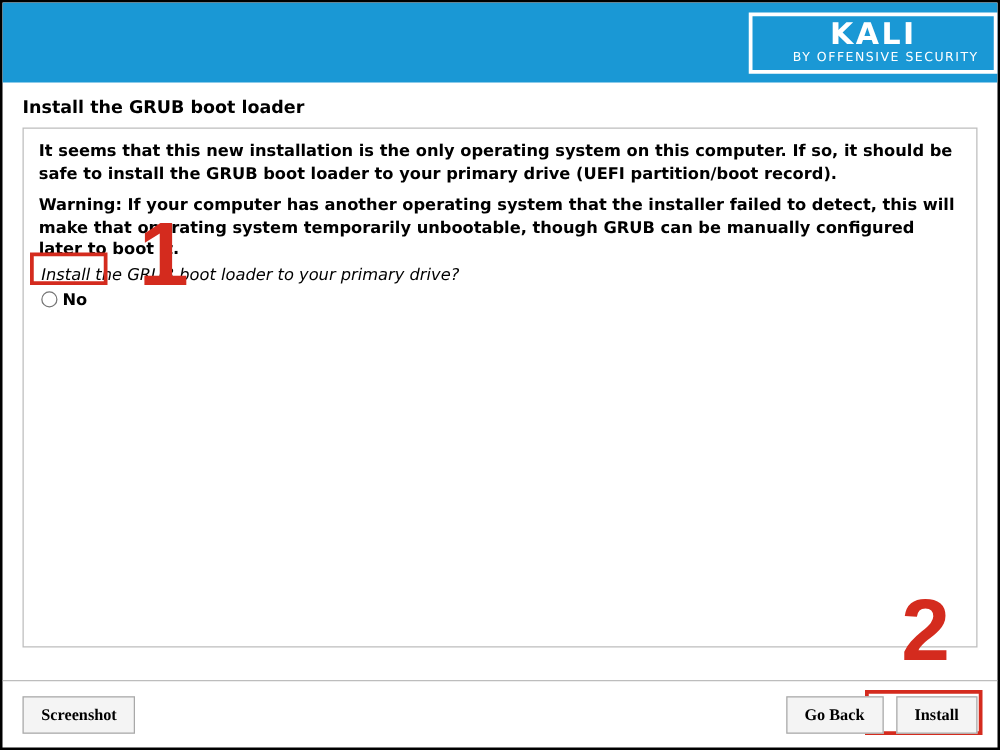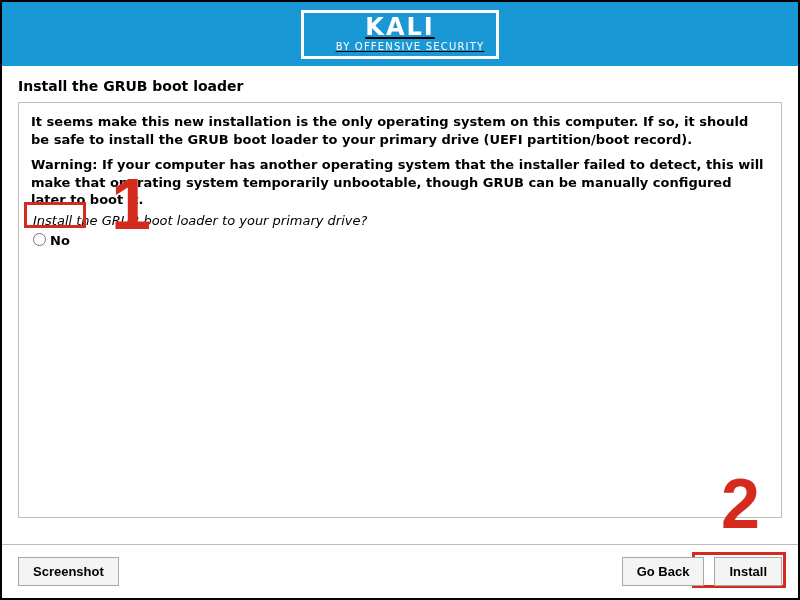--- a/index.html
+++ b/index.html
@@ -4,22 +4,21 @@
   <style>
     * { box-sizing: border-box; margin: 0; padding: 0; }
     html, body { width: 800px; height: 600px; overflow: hidden; font-family: "DejaVu Sans", Arial, sans-serif; }
     body { background: #fff; border: 2px solid #000; position: relative; }
 
     .header {
       background: #1a98d5;
       height: 64px;
       display: flex;
       align-items: center;
-      justify-content: center;
-      text-decoration: underline;
+      justify-content: flex-end;
     }
     .logo-box {
       border: 3px solid #fff;
       padding: 2px 12px 4px 12px;
       display: flex;
       flex-direction: column;
       align-items: center;
     }
     .logo-main {
       color: #fff;
@@ -126,39 +125,39 @@
       align-items: center;
       padding: 0 16px;
     }
     .btn {
       background: #f4f4f4;
       border: 1px solid #a8a8a8;
       font-size: 13px;
       font-weight: 700;
       padding: 6px 14px;
       cursor: pointer;
-      font-family: Liberation Sans, sans-serif;
+      font-family: Liberation Serif, serif;
     }
     .footer-spacer { flex: 1; }
     .btn + .btn { margin-left: 10px; }
   </style>
 </head>
 <body>
 
 <div class="header">
   <div class="logo-box">
     <div class="logo-main">KALI</div>
     <div class="logo-sub">BY OFFENSIVE SECURITY</div>
   </div>
 </div>
 
 <div class="page-title">Install the GRUB boot loader</div>
 
 <div class="content-box">
-  <p class="intro-para">It seems make this new installation is the only operating system on this computer. If so, it should be safe to install the GRUB boot loader to your primary drive (UEFI partition/boot record).</p>
+  <p class="intro-para">It seems that this new installation is the only operating system on this computer. If so, it should be safe to install the GRUB boot loader to your primary drive (UEFI partition/boot record).</p>
   <p class="warn-para">Warning: If your computer has another operating system that the installer failed to detect, this will make that operating system temporarily unbootable, though GRUB can be manually configured later to boot it.</p>
   <p class="question">Install the GRUB boot loader to your primary drive?</p>
 
   <label class="radio-row">
     <input type="radio" name="grub" style="">
     <span>No</span>
   </label>
 
   <div class="yes-highlight"></div>
   <div class="annot-1">1</div>

